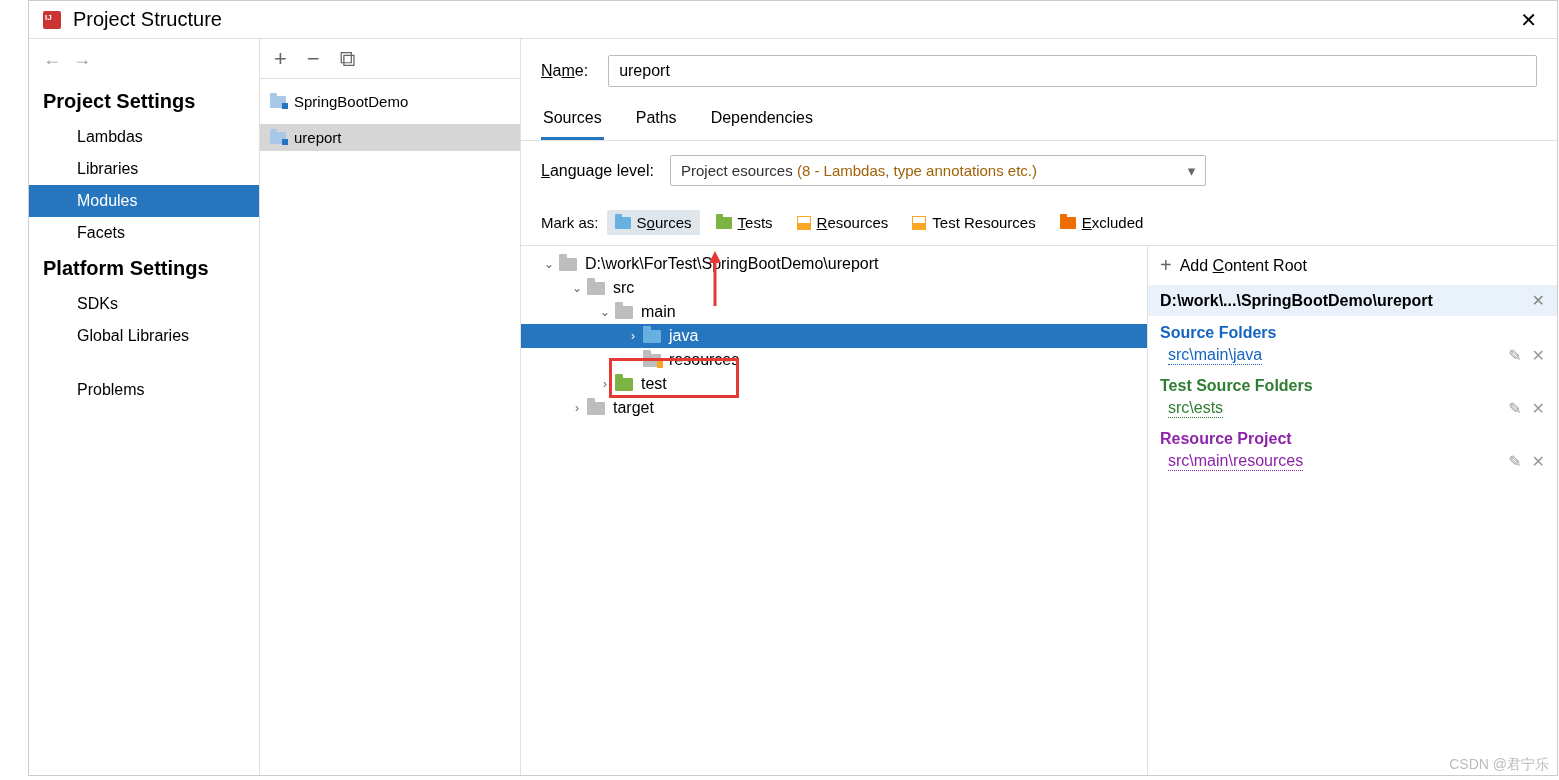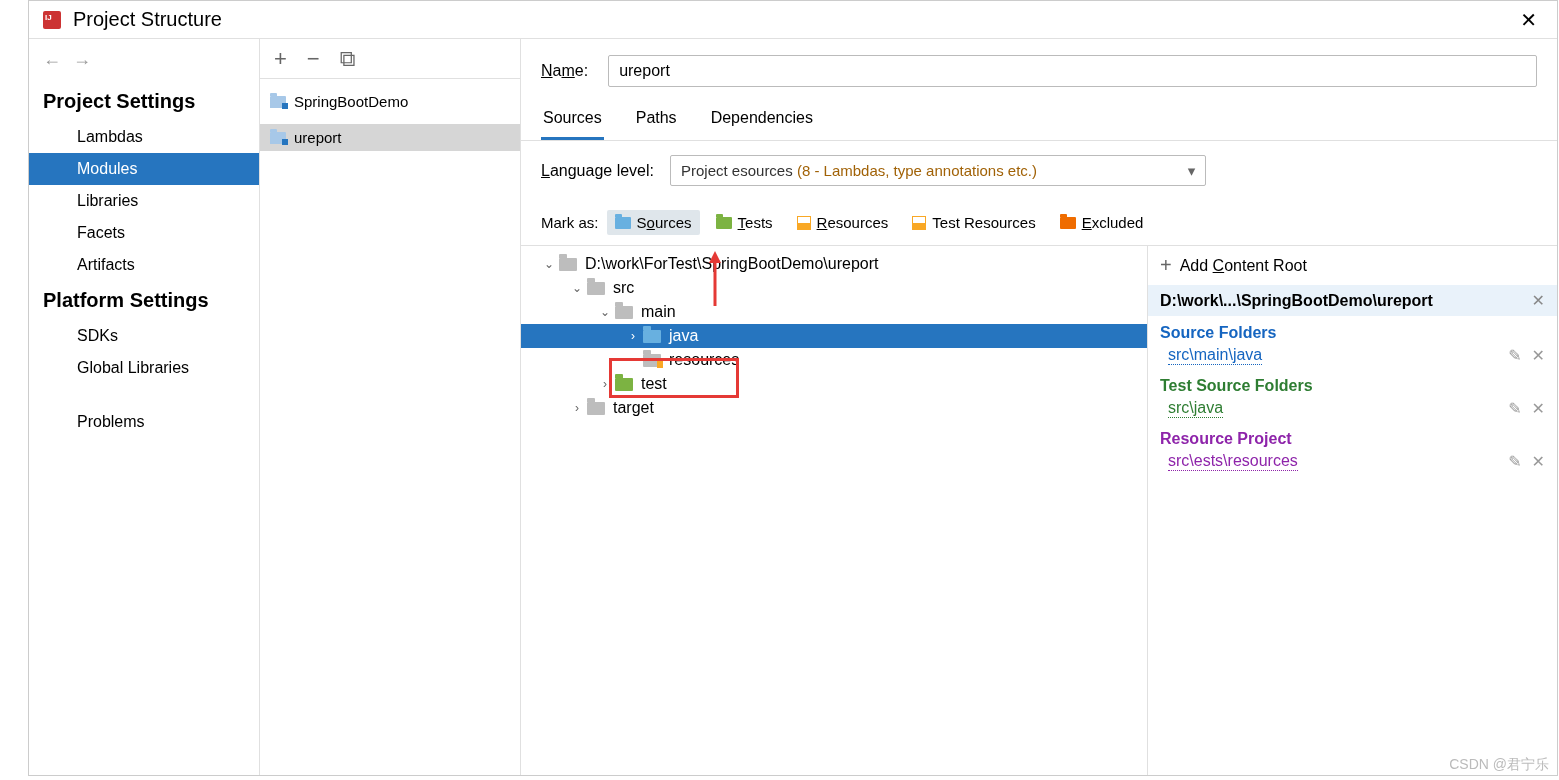--- a/index.html
+++ b/index.html
@@ -91,24 +91,23 @@
     <div class="titlebar-close">✕</div>
   </div>
   <div class="content">
     <div class="sidebar">
       <div class="sidebar-nav">
         <span class="arrow-btn">←</span>
         <span class="arrow-btn">→</span>
       </div>
       <div class="sidebar-heading">Project Settings</div>
       <div class="sidebar-item">Lambdas</div>
+      <div class="sidebar-item">Libraries</div>
       <div class="sidebar-item selected">Modules</div>
-      <div class="sidebar-item">Libraries</div>
       <div class="sidebar-item">Facets</div>
-      <div class="sidebar-item">Artifacts</div>
       <div class="sidebar-heading">Platform Settings</div>
       <div class="sidebar-item">SDKs</div>
       <div class="sidebar-item">Global Libraries</div>
       <div style="height:22px"></div>
       <div class="sidebar-item" style="padding-left:48px">Problems</div>
     </div>
 
     <div class="module-list">
       <div class="module-toolbar">
         <span class="tool-btn">+</span>
@@ -214,29 +213,29 @@
           <div class="cr-section cr-blue">Source Folders</div>
           <div class="cr-item cr-blue">
             <span class="label">src\main\java</span>
             <span class="actions">
                 <span class="pencil">✎</span>
                 <span class="x">✕</span>
               </span>
           </div>
           <div class="cr-section cr-green">Test Source Folders</div>
           <div class="cr-item cr-green">
-            <span class="label">src\java</span>
+            <span class="label">src\ests</span>
             <span class="actions">
                 <span class="pencil">✎</span>
                 <span class="x">✕</span>
               </span>
           </div>
           <div class="cr-section cr-purple">Resource Project</div>
           <div class="cr-item cr-purple">
-            <span class="label">src\ests\resources</span>
+            <span class="label">src\main\resources</span>
             <span class="actions">
                 <span class="pencil">✎</span>
                 <span class="x">✕</span>
               </span>
           </div>
         </div>
       </div>
     </div>
   </div>
   <div class="red-box"></div>

